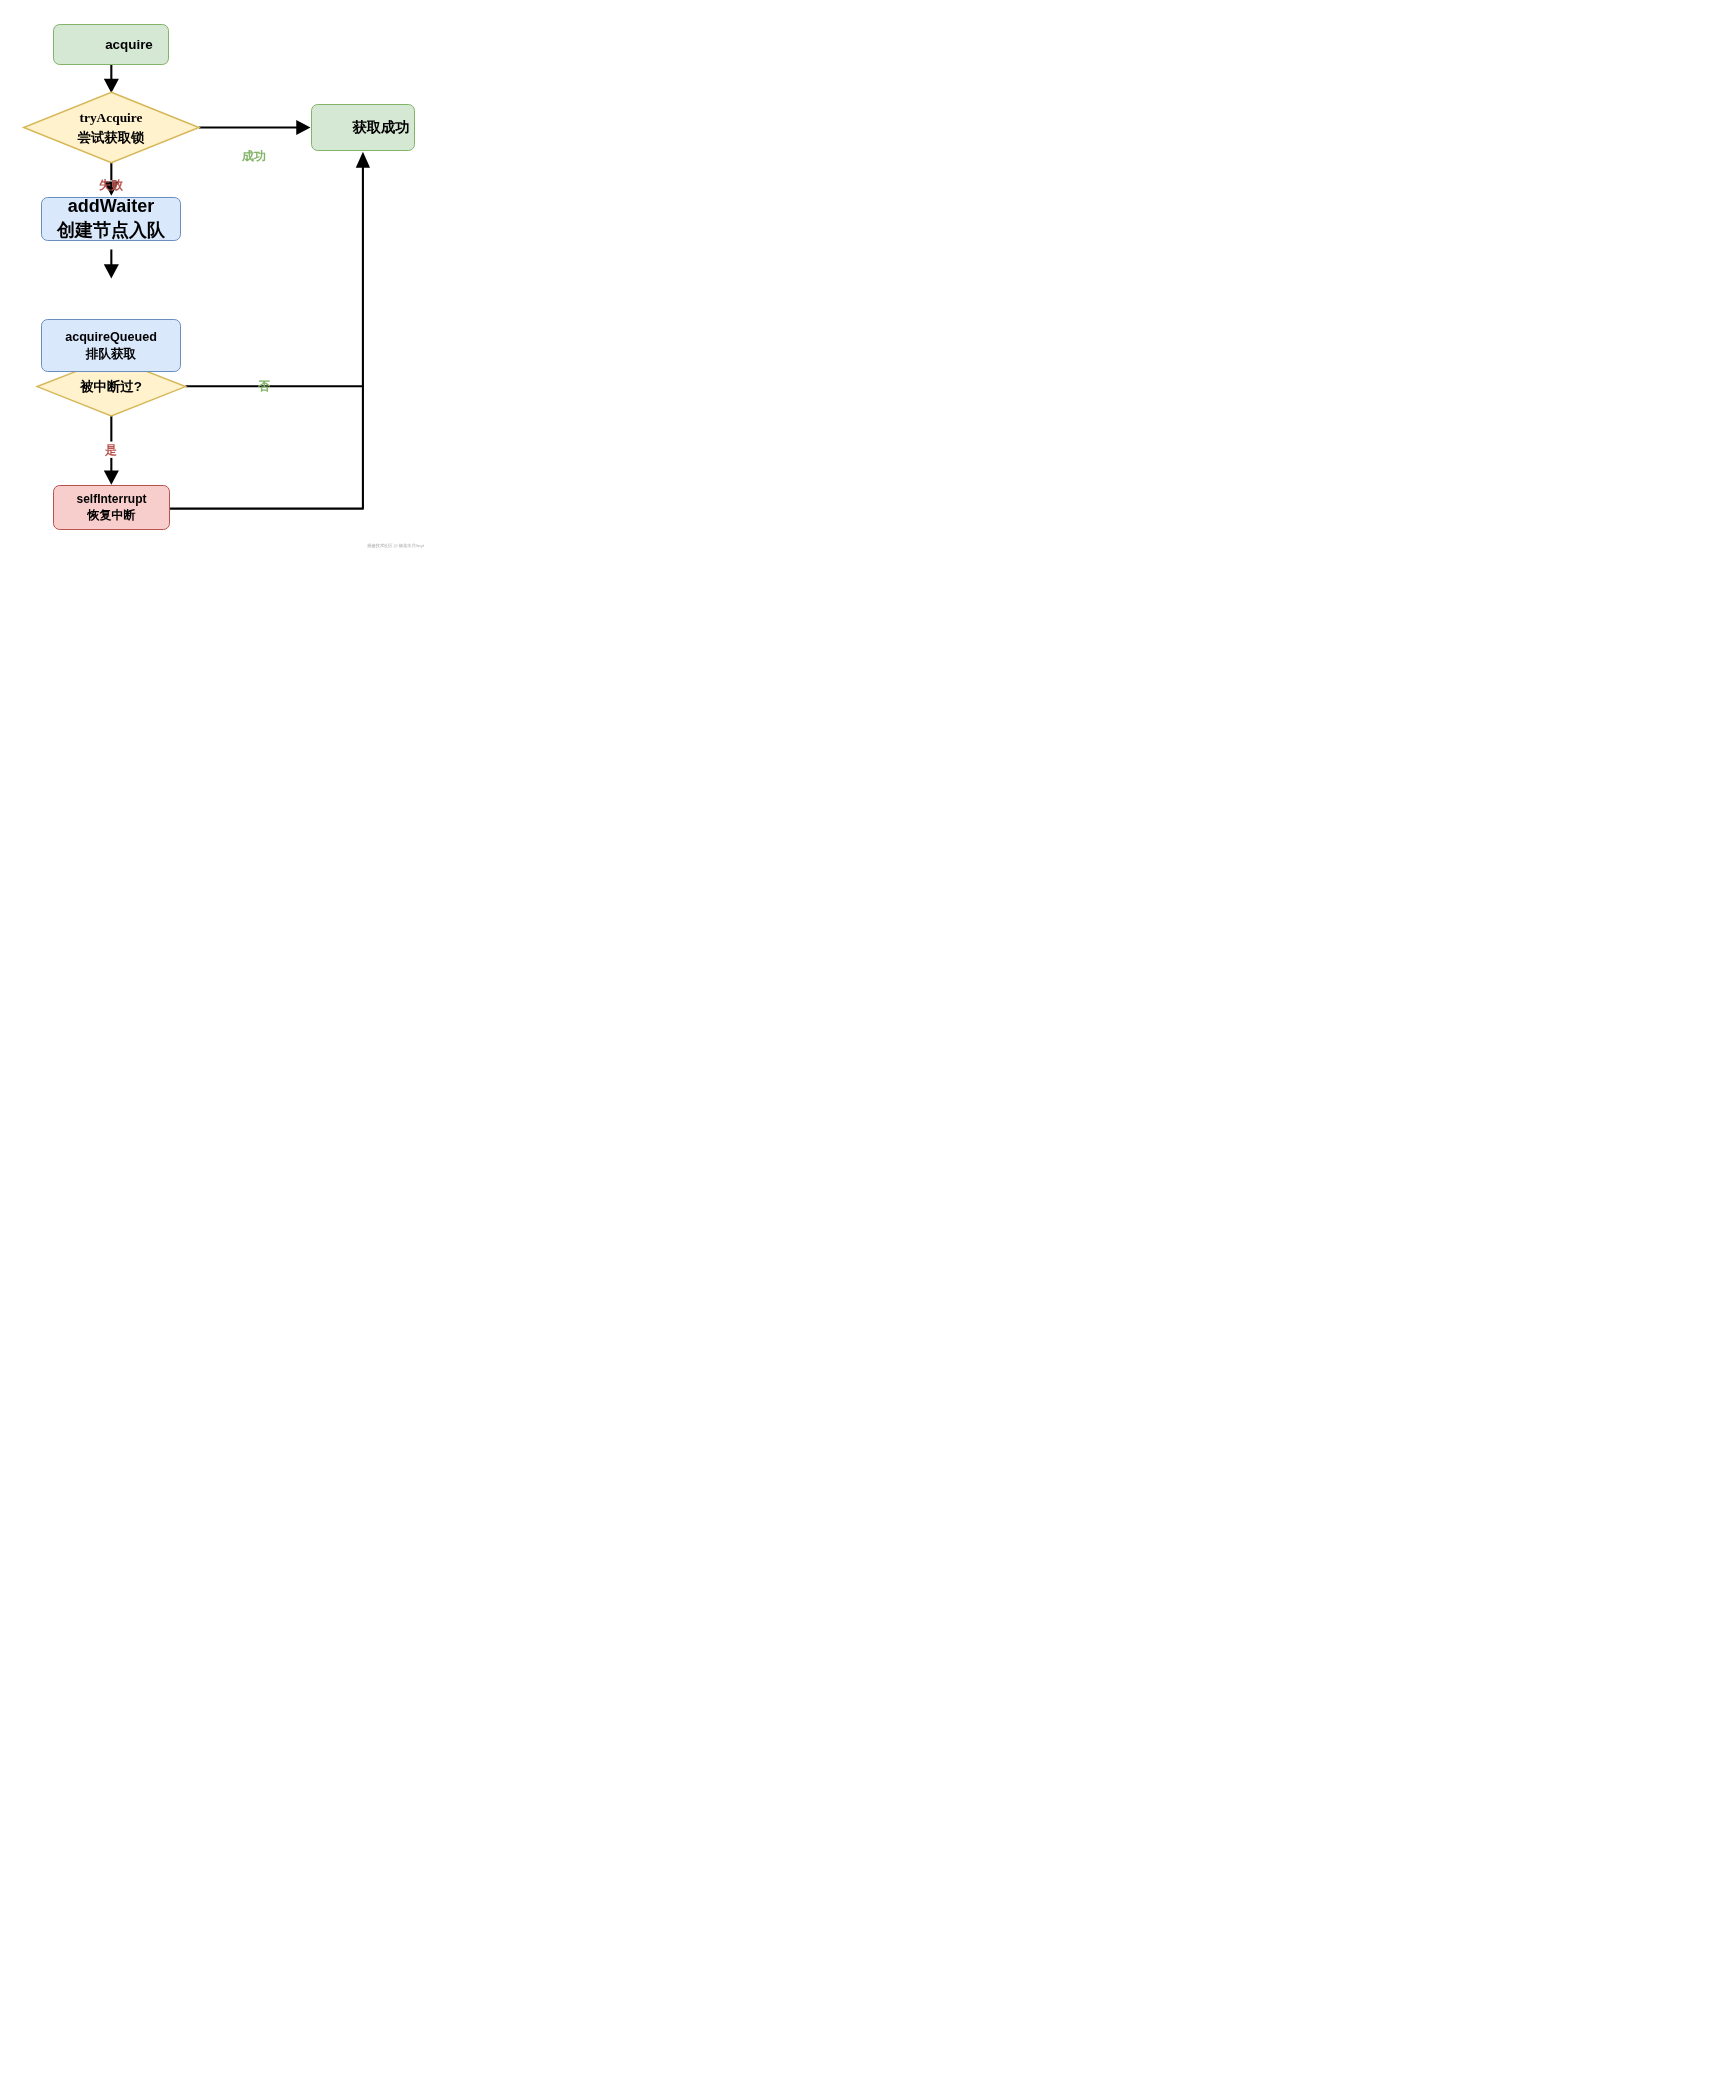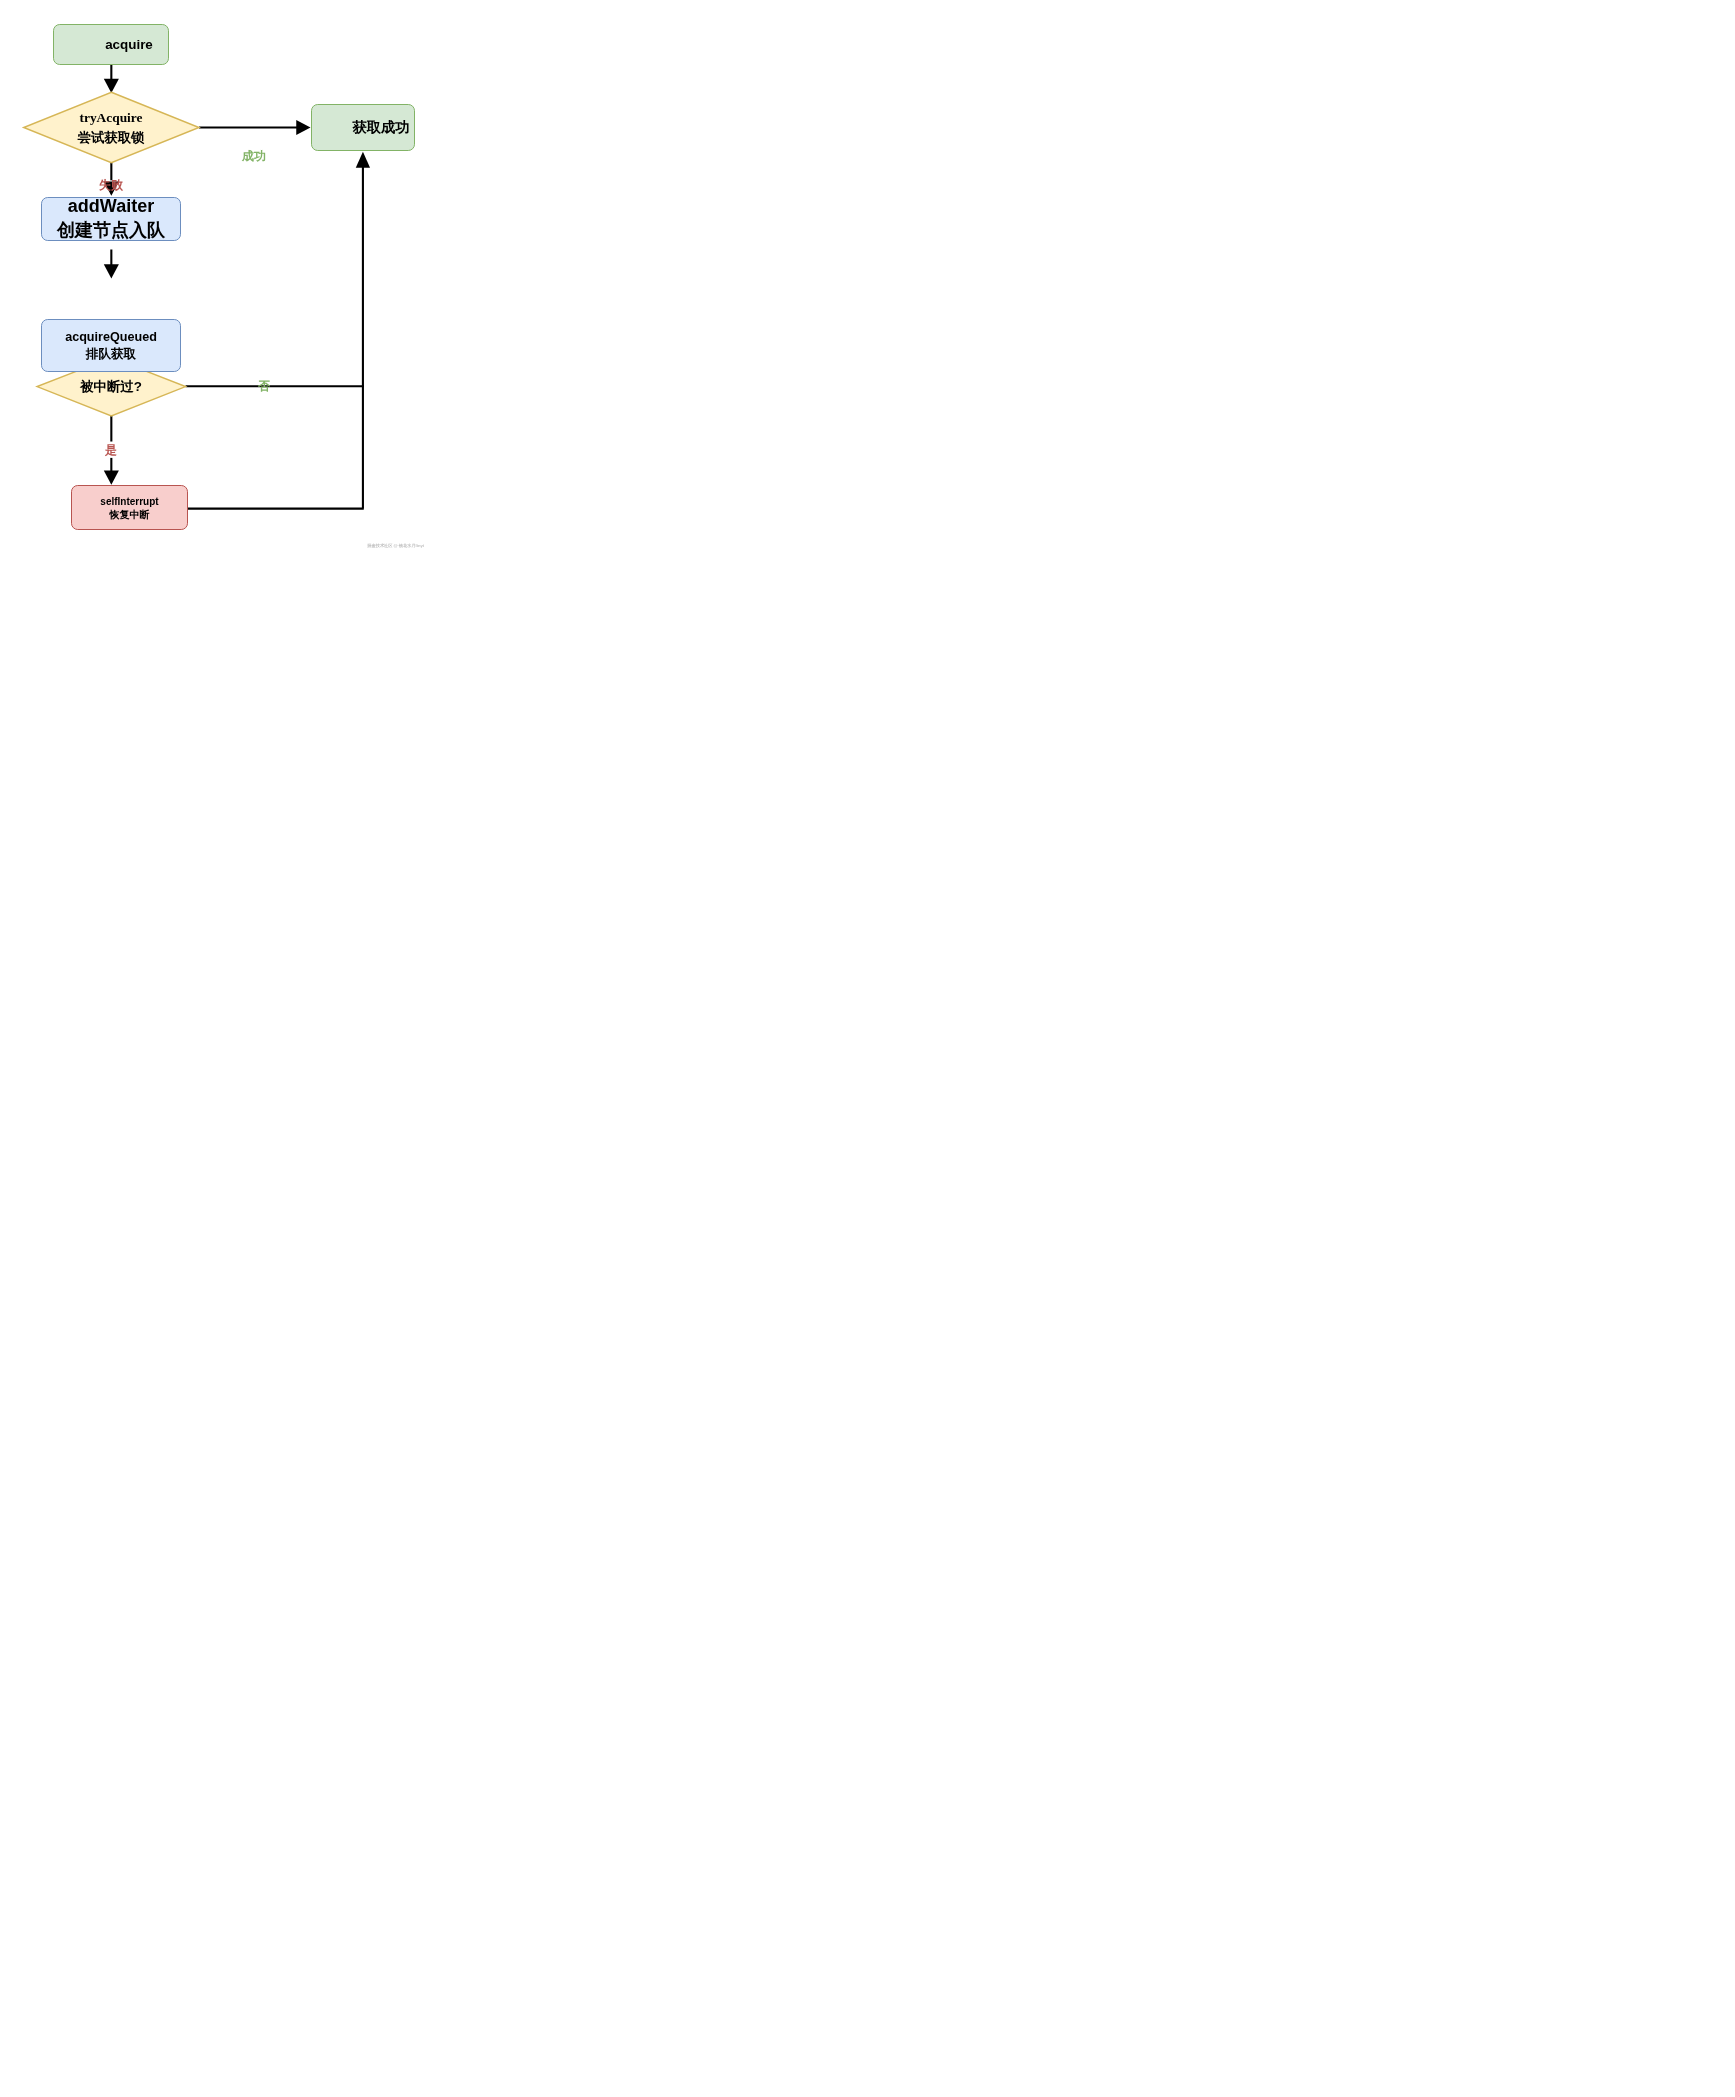--- a/index.html
+++ b/index.html
@@ -36,21 +36,21 @@
   }
   .node .l1, .node .l2 { display: block; }
   .node-green { background: var(--green-fill, #d5e8d4); border: 1.3px solid var(--green-border, #82b366); padding-left: 36px; }
   .node-blue  { background: var(--blue-fill,  #dae8fc); border: 1.3px solid var(--blue-border,  #6c8ebf); }
   .node-red   { background: var(--red-fill,   #f8cecc); border: 1.3px solid var(--red-border,   #b85450); }
 
   #node-acquire        { left: 53px; top: 23.5px;   width: 116px; height: 41px;  font-size: 13.4px; }
   #node-success        { left: 311px; top: 104px;  width: 104px; height: 47px; font-size: 14.3px; border-width: 1.5px; }
   #node-addwaiter      { left: 41px;  top: 197px;  width: 140px; height: 44px; font-size: 18px; line-height: 1.32; }
   #node-acquirequeued  { left: 41px;  top: 279px;  width: 140px; height: 53px; font-size: 12.6px; line-height: 1.32; margin-top: 40px; }
-  #node-selfinterrupt  { left: 71px; top: 485px; width: 117px; height: 45px; font-size: 10px; line-height: 1.3; }
+  #node-selfinterrupt  { left: 53px; top: 485px; width: 117px; height: 45px; font-size: 12px; line-height: 1.3; }
 
   .diamond-text {
     position: absolute;
     z-index: 2;
     display: flex;
     flex-direction: column;
     align-items: center;
     justify-content: center;
     text-align: center;
     font-weight: 700;

